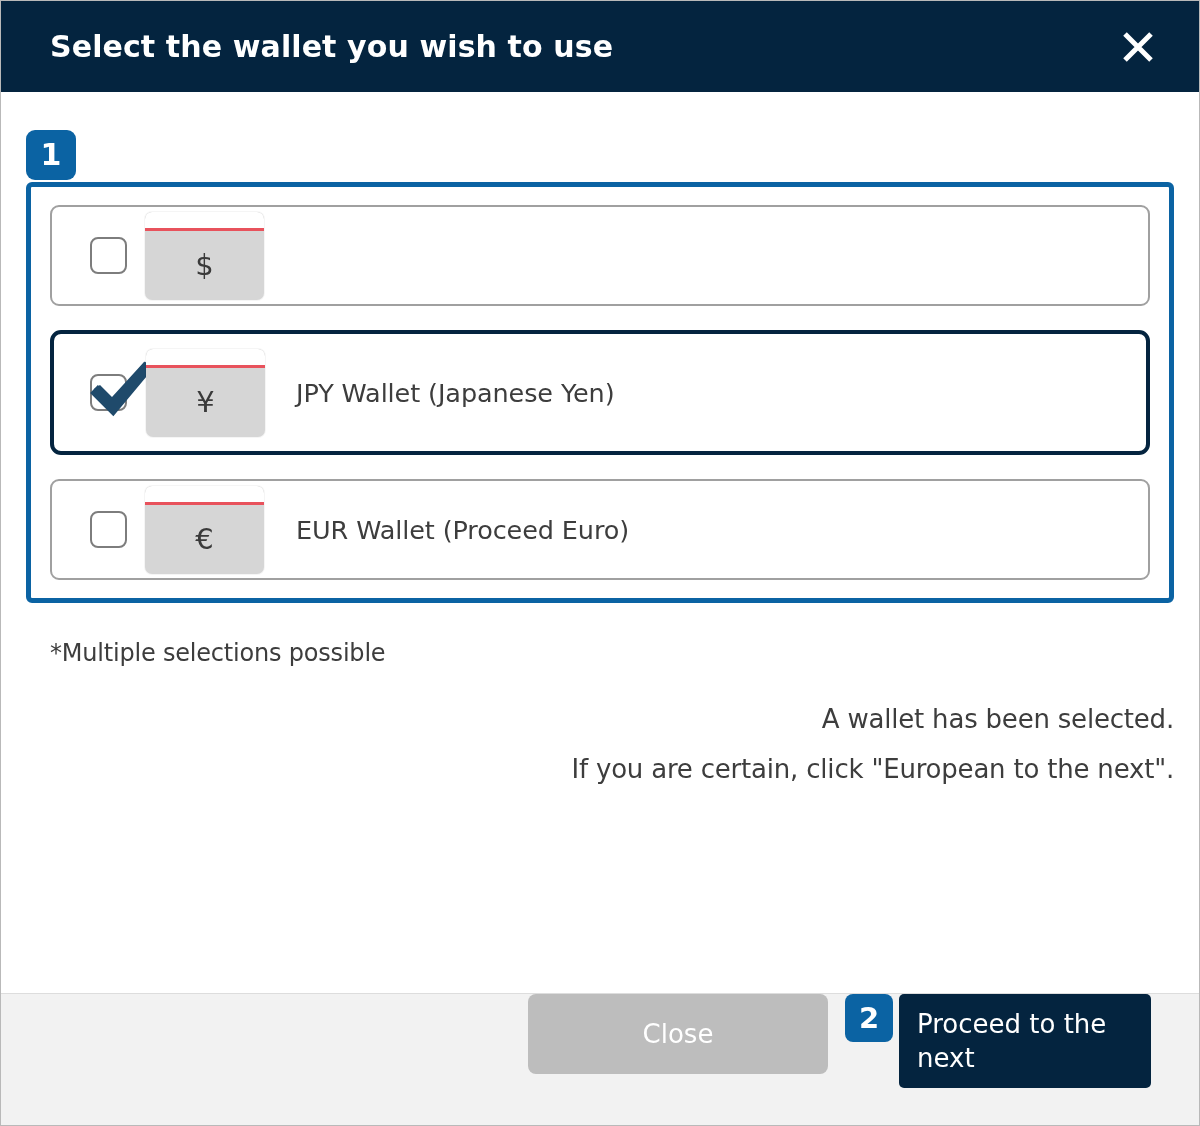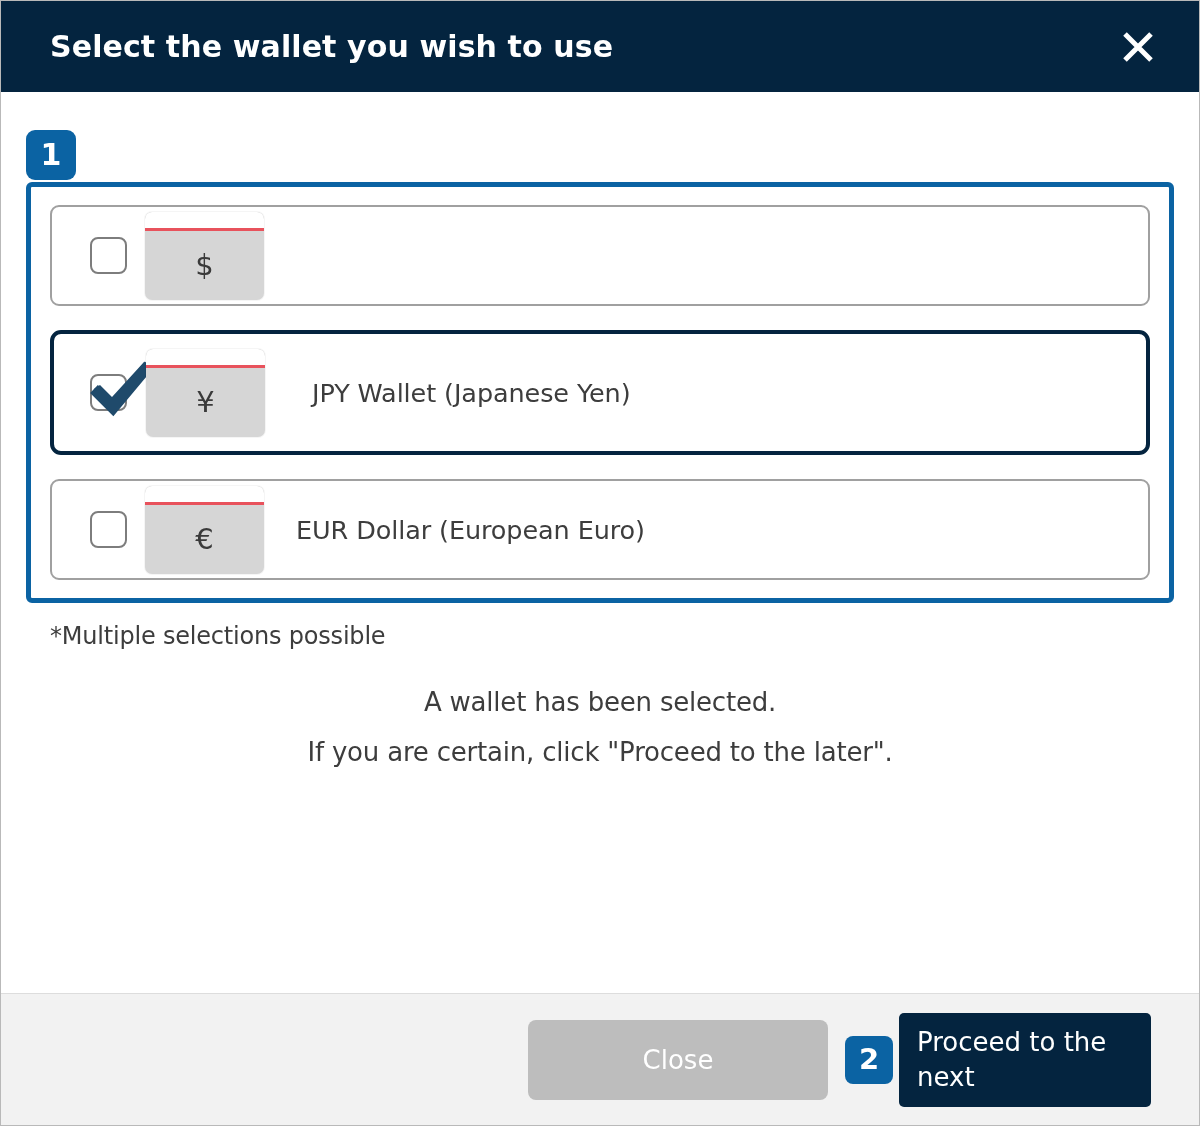--- a/index.html
+++ b/index.html
@@ -173,47 +173,47 @@
     font-weight: normal;
   }
   .wallet-row.selected .wallet-card { margin-left: 19px; }
 
   .wallet-label {
     margin-left: 32px;
     font-size: 25.5px;
     color: #3d3d3d;
     letter-spacing: -0.1px;
   }
-  .wallet-row.selected .wallet-label { margin-left: 47px; }
+  .wallet-row.selected .wallet-label { margin-left: 31px; }
 
   
   .note {
-    margin-top: 19px;
+    margin-top: 36px;
     padding-left: 24px;
     font-size: 24px;
     color: #3d3d3d;
     letter-spacing: -0.2px;
   }
   .confirm-block {
     margin-top: 28px;
-    text-align: center;
+    text-align: right;
     font-size: 26px;
     line-height: 1.92;
     color: #3d3d3d;
     letter-spacing: -0.2px;
   }
 
   
   .dialog-footer {
     height: 132px;
     min-height: 132px;
     background: #f2f2f2;
     border-top: 1px solid #dddddd;
     display: flex;
-    align-items: center;
+    align-items: flex-start;
     justify-content: flex-end;
     padding-right: 48px;
     gap: 0;
   }
   .btn-close {
     width: 300px;
     height: 80px;
     border: none;
     border-radius: 8px;
     background: #bdbdbd;
@@ -305,30 +305,30 @@
         </div>
         <div class="wallet-label">JPY Wallet (Japanese Yen)</div>
       </div>
 
       <div class="wallet-row">
         <div class="checkbox"></div>
         <div class="wallet-card">
           <div class="card-top"></div>
           <div class="card-sym">€</div>
         </div>
-        <div class="wallet-label">EUR Dollar (European Euro)</div>
+        <div class="wallet-label">EUR Wallet (Proceed Euro)</div>
       </div>
 
     </div>
 
     <div class="note">*Multiple selections possible</div>
 
     <div class="confirm-block">
       <div>A wallet has been selected.</div>
-      <div>If you are certain, click "Proceed to the later".</div>
+      <div>If you are certain, click "European to the next".</div>
     </div>
 
   </div>
 
   <div class="dialog-footer">
     <button class="btn-close">Close</button>
     <div class="step2-badge">2</div>
     <button class="btn-proceed">Proceed to the next</button>
   </div>
 

